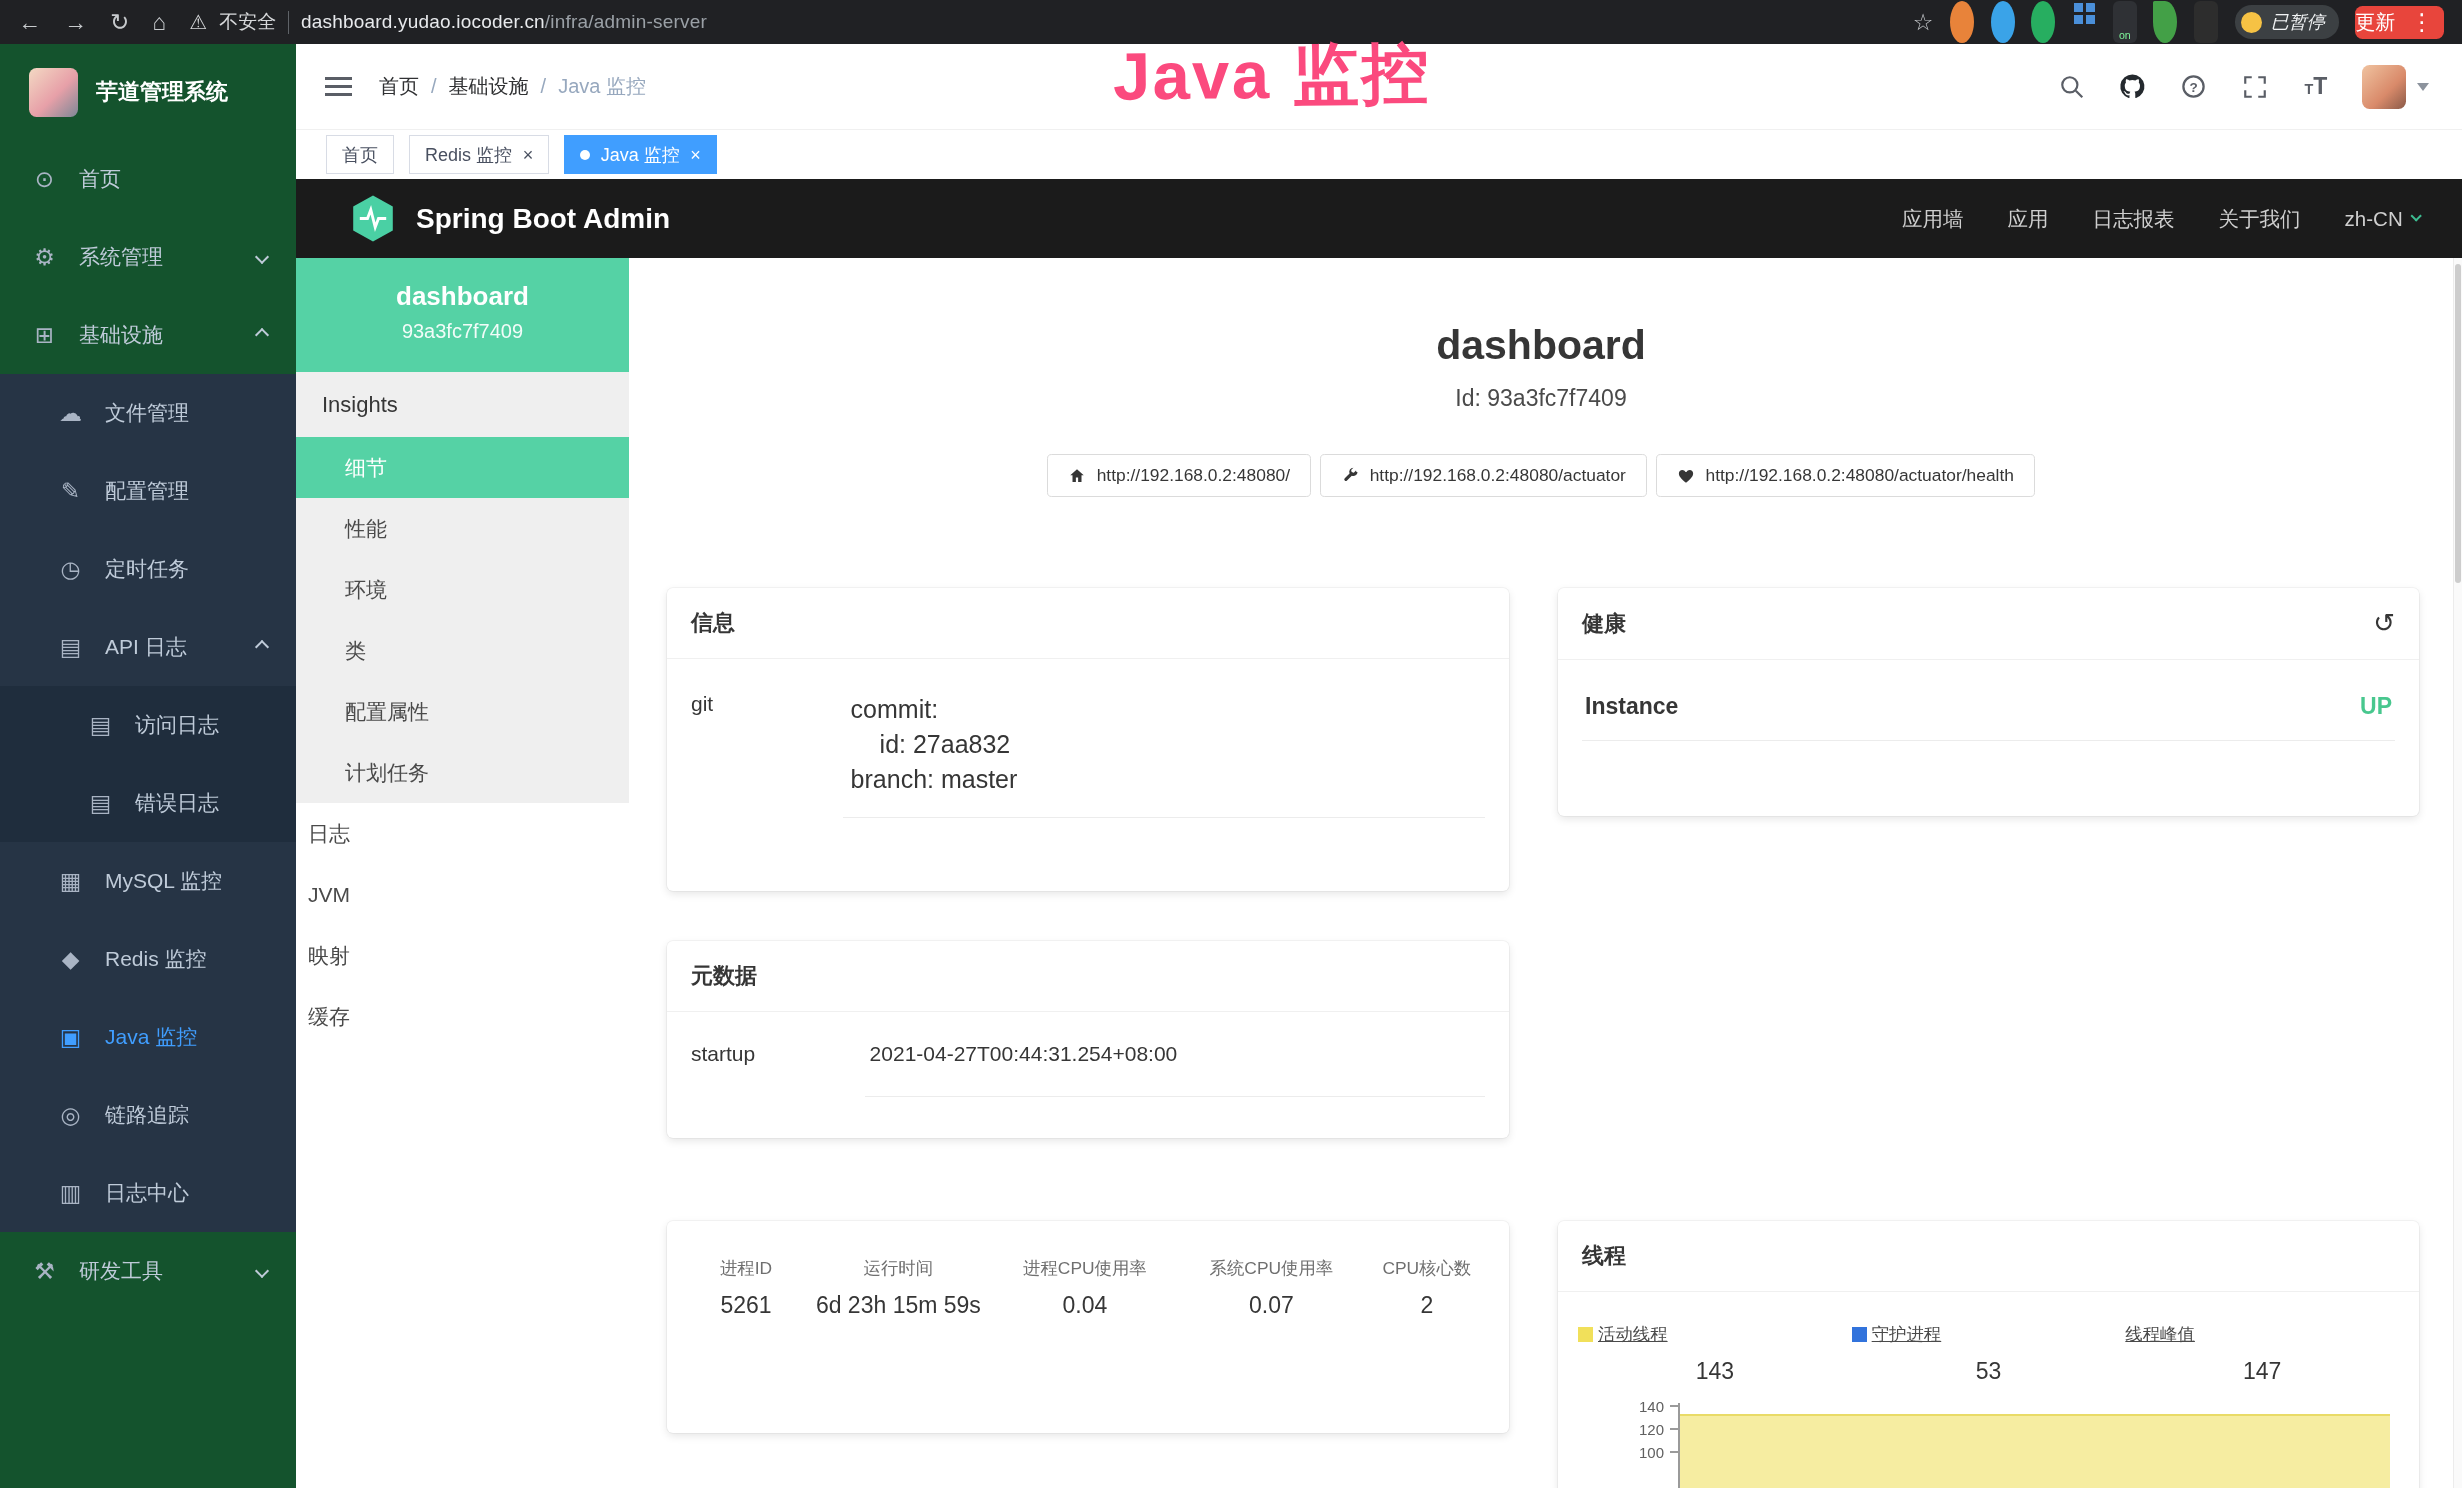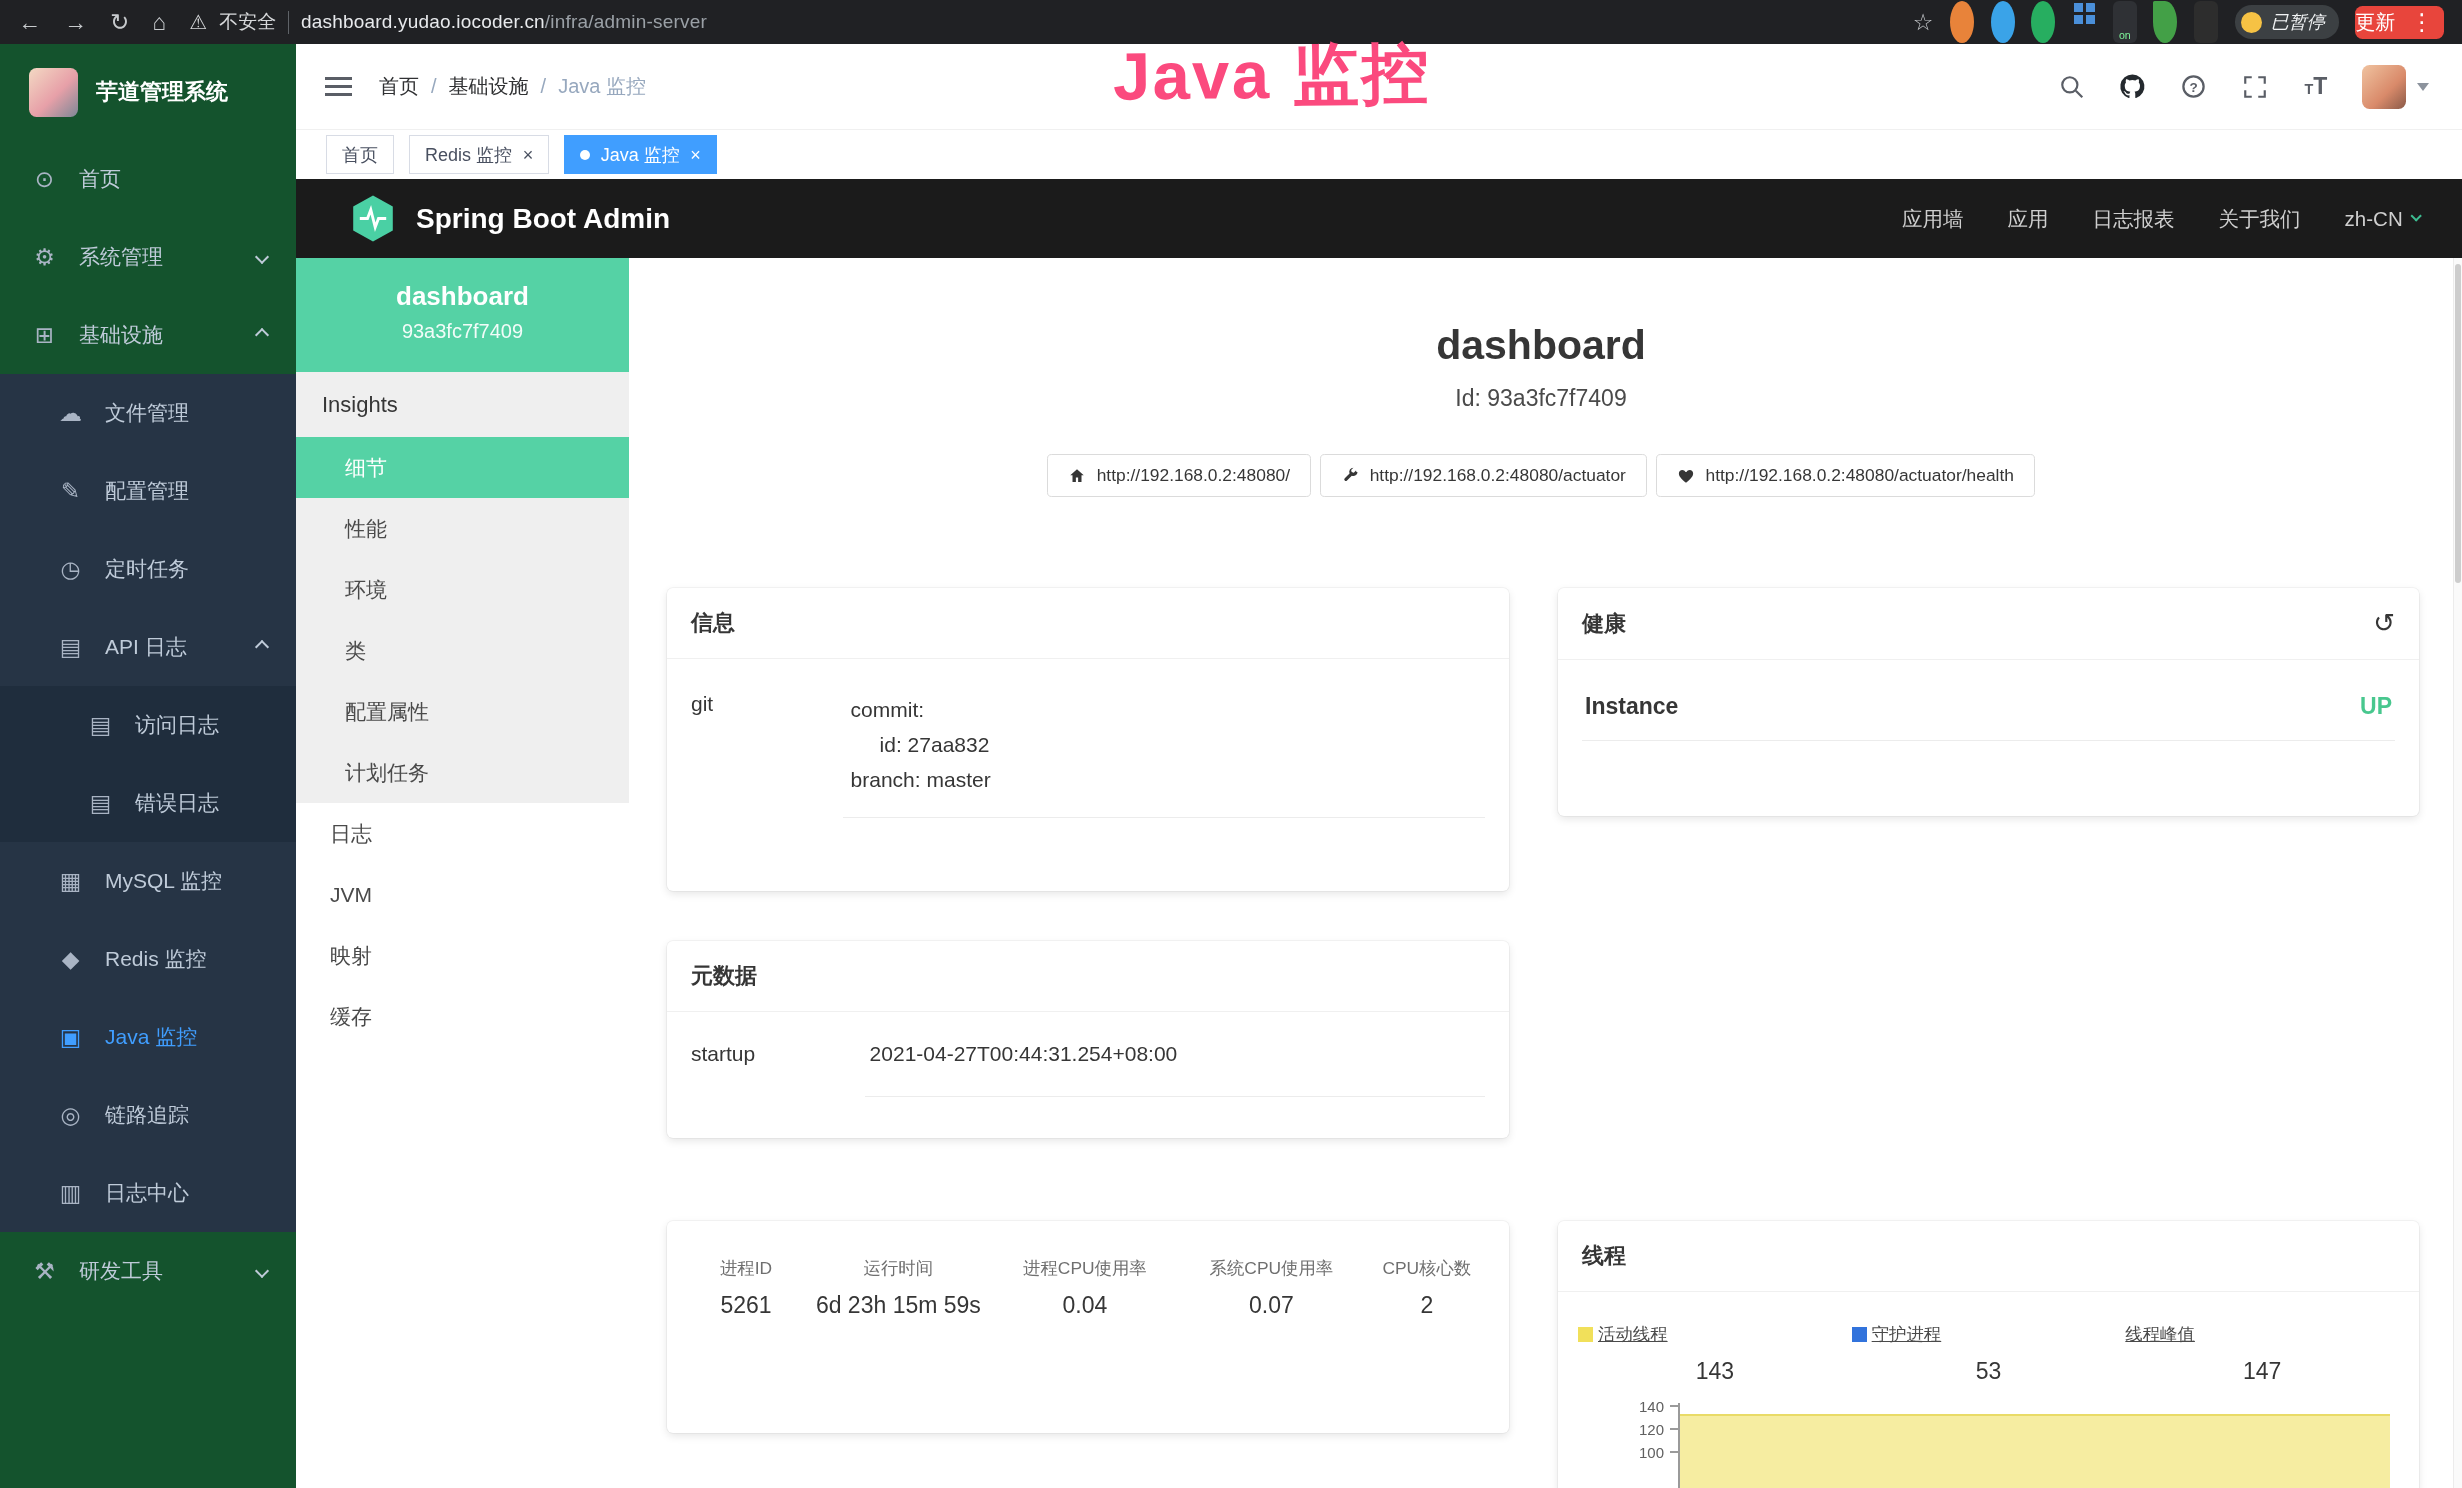--- a/index.html
+++ b/index.html
@@ -89,21 +89,21 @@
   .chev-sm { width:8.3px; height:8.3px; border-right:2.3px solid #3dbd92; border-bottom:2.3px solid #3dbd92; transform:rotate(45deg); margin-top:-4.6px; }
 
   
   .sba-side { position:absolute; left:296px; top:258px; width:334px; bottom:0; background:#fff; border-right:0.8px solid #dbdbdb; }
   .inst-head { height:114px; background:#55d2a5; color:#fff; text-align:center; padding-top:23px; cursor:pointer; }
   .inst-name { font-size:26px; font-weight:bold; }
   .inst-id { font-size:20px; margin-top:7.6px; color:rgba(255,255,255,.92); }
   .insights-block { background:#efefef; }
   .menu-label { height:65px; display:flex; align-items:center; padding-left:26px; font-size:22px; font-weight:normal; color:#363636; }
   .sm-item { height:61px; display:flex; align-items:center; padding-left:49px; font-size:21px; color:#4a4a4a; cursor:pointer; }
-  .sm-item.root { padding-left:34px; background:#fff; }
+  .sm-item.root { padding-left:12px; background:#fff; }
   .sm-item.active { background:#55d2a5; color:#fff; }
 
   
   .sba-main { position:absolute; left:629px; top:258px; right:9px; bottom:0; background:#fff; overflow:hidden; }
   .main-title { position:absolute; top:64px; left:0; right:0; text-align:center; font-size:41px; font-weight:600; color:#363636; }
   .main-sub { position:absolute; top:127px; left:0; right:0; text-align:center; font-size:23px; color:#4a4a4a; }
   .links { position:absolute; top:196px; left:0; right:0; display:flex; justify-content:center; gap:9px; }
   .link-btn { display:inline-flex; align-items:center; gap:10.6px; border:0.8px solid #dbdbdb; border-radius:4.6px; padding:10px 20px; font-size:17.4px; color:#363636; background:#fff; cursor:pointer; }
   .link-btn svg { flex:0 0 auto; }
 
@@ -114,21 +114,21 @@
   .hist { font-size:26px; font-weight:normal; color:#363636; cursor:pointer; }
 
   .card-info    { left:38px;   top:330px;  width:842px; height:303px; }
   .card-health  { left:929px; top:330px;  width:861px; height:228px; }
   .card-meta    { left:38px;   top:683px;  width:842px; height:197px; }
   .card-process { left:38px;   top:963px; width:842px; height:212px; }
   .card-threads { left:929px; top:963px; width:861px; height:425px; }
 
   .kv { display:flex; padding:33px 24px 0; }
   .kv-key { width:152px; font-size:21px; color:#363636; }
-  .kv-val { flex:1; font-size:21px; color:#363636; line-height:35px; border-bottom:1.5px solid #ececec; padding:0 3px 20px 7.6px; }
+  .kv-val { flex:1; font-size:25px; color:#363636; line-height:35px; border-bottom:1.5px solid #ececec; padding:0 3px 20px 7.6px; }
   .kv-val .ind { padding-left:29px; }
 
   .health-row { display:flex; align-items:center; margin:0 24px; padding:33px 3px 20px; border-bottom:1.5px solid #ececec; }
   .health-name { font-size:23px; font-weight:600; color:#363636; }
   .health-status { margin-left:auto; font-size:23px; font-weight:bold; color:#48c78e; }
 
   .kv2 { display:flex; padding:30px 24px 0; }
   .kv2-key { width:174px; font-size:21px; color:#363636; }
   .kv2-val { flex:1; font-size:21px; color:#363636; border-bottom:1.5px solid #ececec; padding:0 3px 30px 4.6px; }
 

